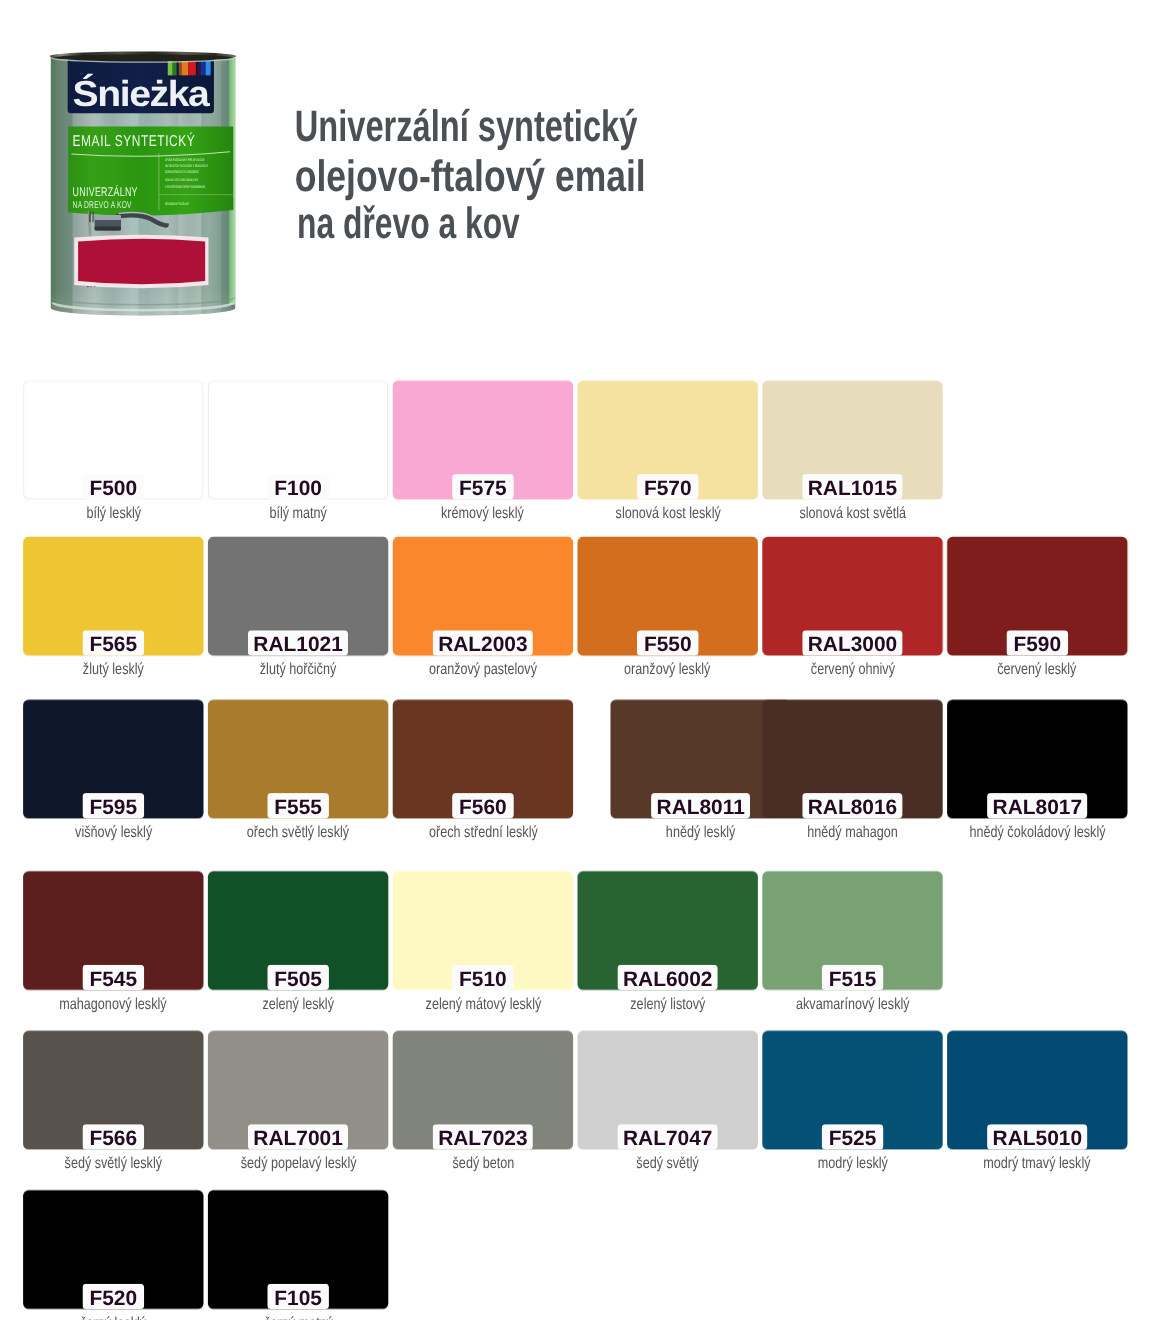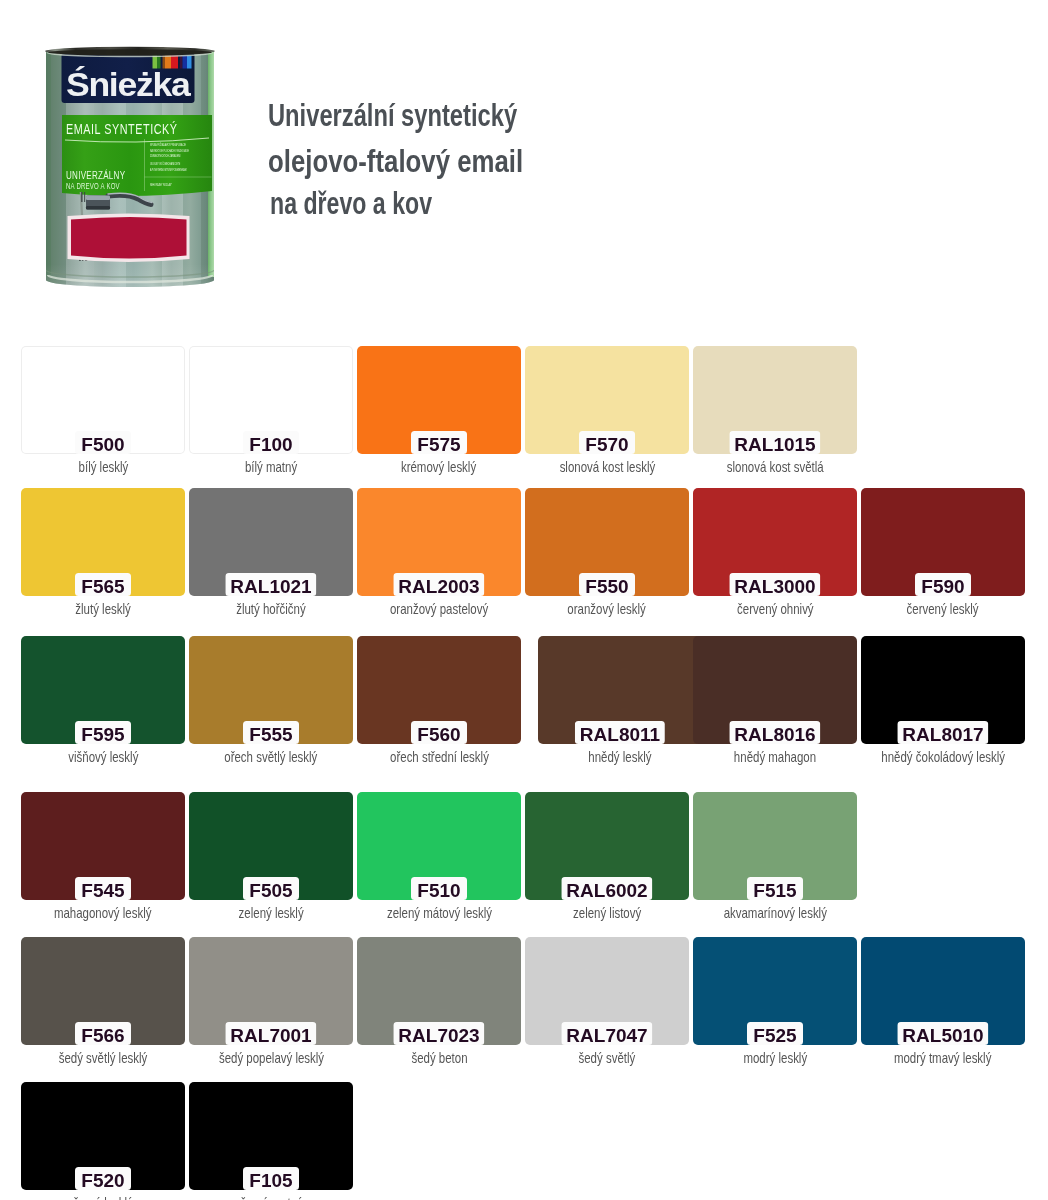--- a/index.html
+++ b/index.html
@@ -21,21 +21,21 @@
   .sub1{position:absolute;left:22px;top:128px;font-size:11.5px;line-height:11.5px;color:#e6fce1;
         letter-spacing:.4px;white-space:nowrap;transform:scaleX(0.698);transform-origin:left top;}
   .sub2{position:absolute;left:22px;top:139.5px;font-size:9px;line-height:9px;color:#d8f5d3;
         letter-spacing:.3px;white-space:nowrap;transform:scaleX(0.675);transform-origin:left top;}
   .note{position:absolute;color:#e5f8e0;font-size:3.3px;line-height:5.5px;letter-spacing:0px;white-space:pre-line;
         transform:scaleX(0.62);transform-origin:left top;}
   .note1{left:105.5px;top:101px;}
   .note2{left:105.5px;top:120px;}
   .note3{left:105.5px;top:141px;}
 
-  .headline{position:absolute;left:0;top:0;width:1048px;height:300px;color:#4b5055;font-weight:700;font-size:32px;}
+  .headline{position:absolute;left:0;top:0;width:1048px;height:300px;color:#4b5055;font-weight:700;font-size:40px;}
   .headline .l{position:absolute;left:268px;white-space:nowrap;line-height:32px;transform-origin:left top;}
   .headline .l1{top:99px;transform:scaleX(0.741);}
   .headline .l2{top:145px;transform:scaleX(0.806);}
   .headline .l3{top:187px;left:270px;transform:scaleX(0.723);}
 
   
   .grid{position:absolute;left:0;top:0;width:1048px;height:1200px;margin-top:24px;}
   .row{position:absolute;left:0;top:0;}
   .cell{position:absolute;width:164px;}
   .sw{position:relative;height:108px;border-radius:5px;}
@@ -204,21 +204,21 @@
         </div>
         <div class="desc"><span>bílý lesklý</span></div>
       </div>
       <div class="cell" style="left:189px;top:322px">
         <div class="sw light" style="background:#ffffff">
           <span class="badge">F100</span>
         </div>
         <div class="desc"><span>bílý matný</span></div>
       </div>
       <div class="cell" style="left:357px;top:322px">
-        <div class="sw" style="background:#f97316">
+        <div class="sw" style="background:#f9a8d4">
           <span class="badge">F575</span>
         </div>
         <div class="desc"><span>krémový lesklý</span></div>
       </div>
       <div class="cell" style="left:525px;top:322px">
         <div class="sw" style="background:#f5e2a0">
           <span class="badge">F570</span>
         </div>
         <div class="desc"><span>slonová kost lesklý</span></div>
       </div>
@@ -262,38 +262,38 @@
       </div>
       <div class="cell" style="left:861px;top:464px">
         <div class="sw" style="background:#7f1d1d">
           <span class="badge">F590</span>
         </div>
         <div class="desc"><span>červený lesklý</span></div>
       </div>
     </div>
     <div class="row">
       <div class="cell" style="left:21px;top:612px">
-        <div class="sw" style="background:#14532d">
+        <div class="sw" style="background:#0f172a">
           <span class="badge">F595</span>
         </div>
         <div class="desc"><span>višňový lesklý</span></div>
       </div>
       <div class="cell" style="left:189px;top:612px">
         <div class="sw" style="background:#a87c2c">
           <span class="badge">F555</span>
         </div>
         <div class="desc"><span>ořech světlý lesklý</span></div>
       </div>
       <div class="cell" style="left:357px;top:612px">
         <div class="sw" style="background:#693622">
           <span class="badge">F560</span>
         </div>
         <div class="desc"><span>ořech střední lesklý</span></div>
       </div>
-      <div class="cell" style="left:538px;top:612px">
+      <div class="cell" style="left:555px;top:612px">
         <div class="sw" style="background:#583929">
           <span class="badge">RAL8011</span>
         </div>
         <div class="desc"><span>hnědý lesklý</span></div>
       </div>
       <div class="cell" style="left:693px;top:612px">
         <div class="sw" style="background:#4a2e26">
           <span class="badge">RAL8016</span>
         </div>
         <div class="desc"><span>hnědý mahagon</span></div>
@@ -312,21 +312,21 @@
         </div>
         <div class="desc"><span>mahagonový lesklý</span></div>
       </div>
       <div class="cell" style="left:189px;top:768px">
         <div class="sw" style="background:#115128">
           <span class="badge">F505</span>
         </div>
         <div class="desc"><span>zelený lesklý</span></div>
       </div>
       <div class="cell" style="left:357px;top:768px">
-        <div class="sw" style="background:#22c55e">
+        <div class="sw" style="background:#fef9c3">
           <span class="badge">F510</span>
         </div>
         <div class="desc"><span>zelený mátový lesklý</span></div>
       </div>
       <div class="cell" style="left:525px;top:768px">
         <div class="sw" style="background:#276432">
           <span class="badge">RAL6002</span>
         </div>
         <div class="desc"><span>zelený listový</span></div>
       </div>

